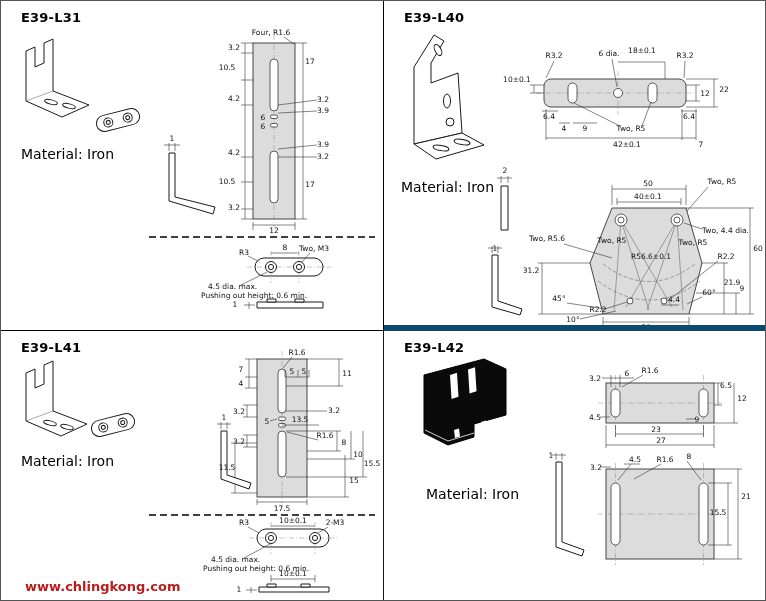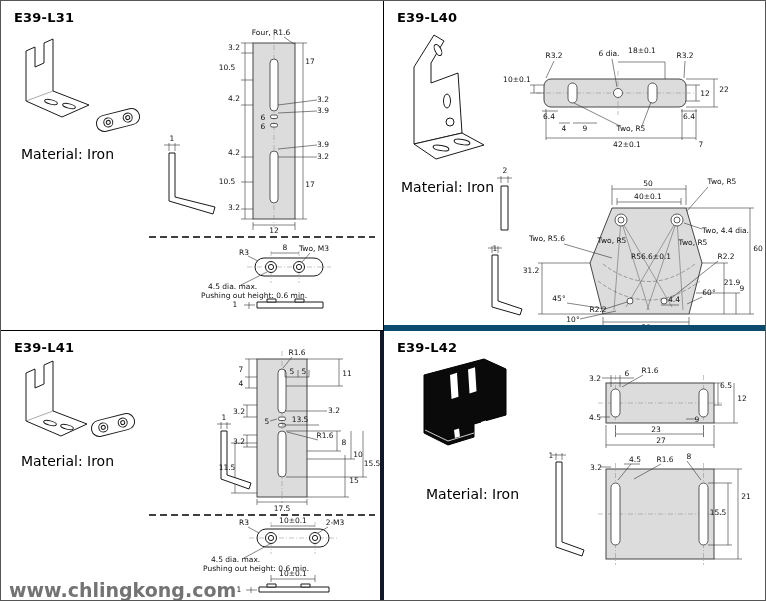--- a/index.html
+++ b/index.html
@@ -2,37 +2,37 @@
 <html><head>
 <meta charset="utf-8">
 <style>
   *{margin:0;padding:0;box-sizing:border-box}
   html,body{background:#fff}
   body{width:766px;height:601px;font-family:"DejaVu Sans",sans-serif;color:#000;position:relative}
   .sheet{position:relative;width:766px;height:601px;border:1px solid #555;background:#fff;overflow:hidden}
   .quad{position:absolute;overflow:hidden;background:#fff}
   #q1{left:0;top:0;width:383px;height:330px;border-right:1px solid #000;border-bottom:1px solid #000}
   #q2{left:383px;top:0;width:383px;height:330px;border-bottom:6px solid #0c4a6e}
-  #q3{left:0;top:330px;width:383px;height:271px;border-right:4px solid #0f172a}
+  #q3{left:0;top:330px;width:383px;height:271px;border-right:1px solid #0f172a}
   #q4{left:383px;top:330px;width:383px;height:271px}
-  .title{position:absolute;left:13px;top:9px;font-weight:bold;font-size:13px;letter-spacing:.2px}
+  .title{position:absolute;left:20px;top:9px;font-weight:bold;font-size:13px;letter-spacing:.2px}
   .material{position:absolute;font-size:14px}
   .quad svg{position:absolute;left:0;top:0}
   svg text{font:7.5px "DejaVu Sans",sans-serif;fill:#111}
   text.d{text-anchor:middle}
   text.s{text-anchor:start}
   .out{fill:#fff;stroke:#1a1a1a;stroke-width:1;stroke-linejoin:round}
   .part{fill:#dcdcdc;stroke:#333;stroke-width:0.9}
   .hole{fill:#fff;stroke:#333;stroke-width:0.8}
   .dim{stroke:#333;stroke-width:0.6;fill:none}
   .thin{stroke:#555;stroke-width:0.5;fill:none}
   .cl{stroke:#888;stroke-width:0.5;stroke-dasharray:5 2 1 2;fill:none}
   .sep{stroke:#000;stroke-width:1.6;stroke-dasharray:7 4}
   .blk{fill:#0a0a0a;stroke:#000;stroke-linejoin:round}
-  .wm{position:absolute;left:8px;top:578px;color:#737373;font-weight:bold;font-size:19px}
+  .wm{position:absolute;left:24px;top:578px;color:#b91c1c;font-weight:bold;font-size:13px}
 </style>
 </head>
 <body>
 
 <div class="sheet">
 
   <section class="quad" id="q1">
     <div class="title">E39-L31</div>
     <div class="material" style="left:20px;top:145px">Material: Iron</div>
     <svg width="383" height="330" viewBox="0 0 383 330">

